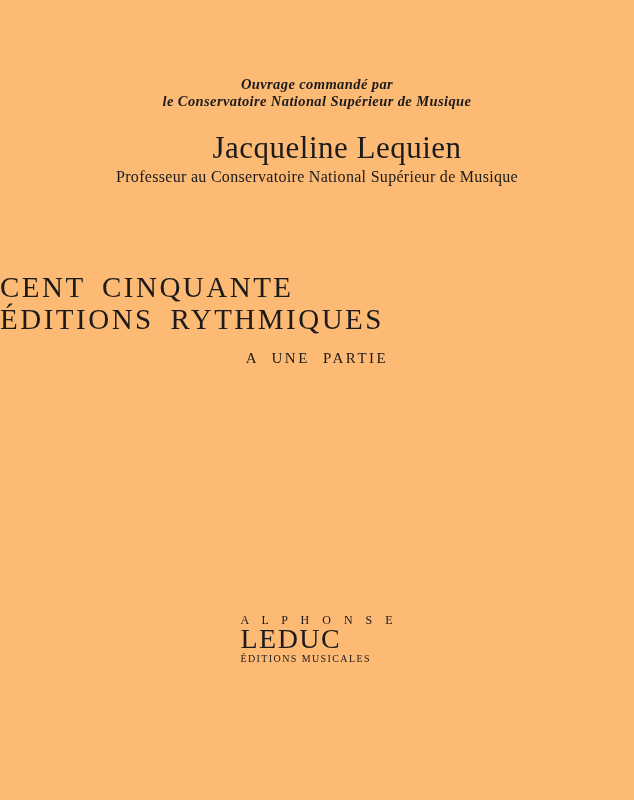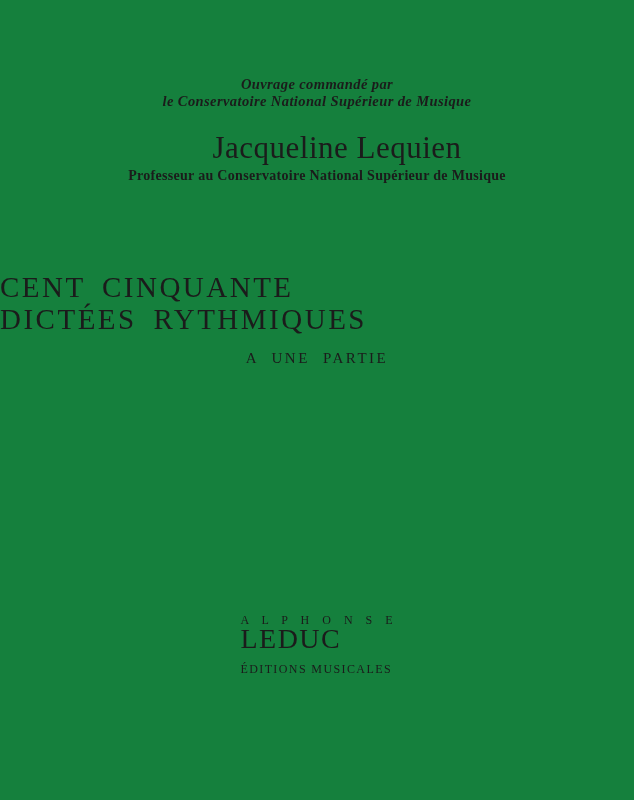--- a/index.html
+++ b/index.html
@@ -4,21 +4,21 @@
 <style>
   html, body {
     margin: 0;
     padding: 0;
     background: #ffffff;
   }
   .page {
     position: relative;
     width: 634px;
     height: 800px;
-    background: #15803d;
+    background: #fdba74;
     overflow: hidden;
     font-family: "Liberation Serif", serif;
     color: #1b1b1b;
   }
   .commission {
     position: absolute;
     top: 76px;
     left: 0;
     width: 634px;
     text-align: center;
@@ -37,23 +37,23 @@
   }
   .author-name {
     font-size: 31px;
     line-height: 34px;
     letter-spacing: 0.5px;
     font-weight: normal;
     padding-left: 40px;
   }
   .author-title {
     margin-top: 3px;
-    font-size: 14px;
+    font-size: 16px;
     letter-spacing: 0.3px;
-    font-weight: bold;
+    font-weight: normal;
   }
   .main-title {
     position: absolute;
     top: 272px;
     left: 0;
     width: 634px;
     text-align: left;
     font-size: 29px;
     line-height: 31.5px;
     letter-spacing: 2.5px;
@@ -90,45 +90,45 @@
     font-weight: normal;
   }
   .pub-main {
     font-size: 28px;
     line-height: 26px;
     letter-spacing: 1.5px;
     margin-top: 0;
     font-weight: normal;
   }
   .pub-tagline {
-    font-size: 12px;
+    font-size: 10px;
     letter-spacing: 1.4px;
     line-height: 10px;
-    margin-top: 12px;
+    margin-top: 2px;
     font-weight: normal;
   }
 </style>
 </head>
 <body>
 
 <div class="page">
 
   <div class="commission">
     <div>Ouvrage commandé par</div>
     <div>le Conservatoire National Supérieur de Musique</div>
   </div>
 
   <div class="author-block">
     <div class="author-name">Jacqueline Lequien</div>
     <div class="author-title">Professeur au Conservatoire National Supérieur de Musique</div>
   </div>
 
   <div class="main-title">
     <div>CENT CINQUANTE</div>
-    <div>DICTÉES RYTHMIQUES</div>
+    <div>ÉDITIONS RYTHMIQUES</div>
   </div>
 
   <div class="book-subtitle">A UNE PARTIE</div>
 
   <div class="publisher">
     <div class="publisher-inner">
       <div class="pub-top">A L P H O N S E</div>
       <div class="pub-main">LEDUC</div>
       <div class="pub-tagline">ÉDITIONS MUSICALES</div>
     </div>

